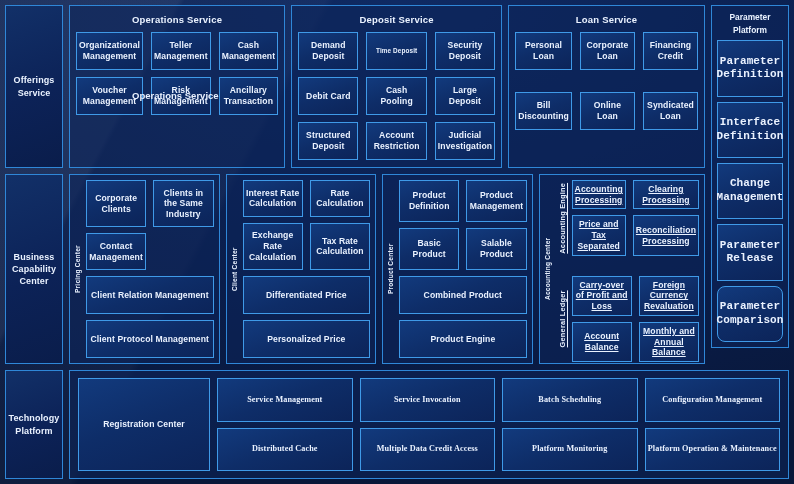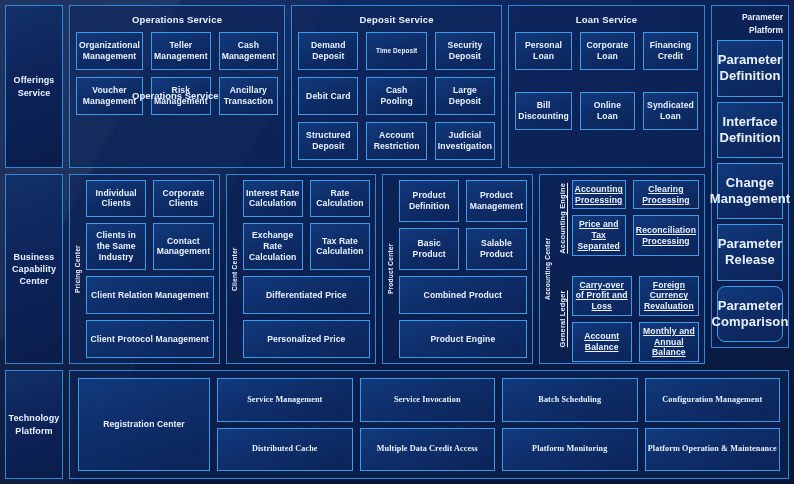--- a/index.html
+++ b/index.html
@@ -79,24 +79,24 @@
   .capgroup{display:flex;box-sizing:border-box;padding:5px 5px 5px 2px;gap:3px;}
   .capgroup .stack{display:flex;flex-direction:column;gap:6px;flex:1;}
 
   
   .param-col{
     width:78px;flex:0 0 78px;
     box-sizing:border-box;padding:4px 5px 5px;
     display:flex;flex-direction:column;
   }
   .param-title{
-    text-align:right;font-size:8.4px;font-weight:bold;line-height:1.5;
+    text-align:center;font-size:8.4px;font-weight:bold;line-height:1.5;
     margin:1px 0 4px;
   }
-  .param-col .cell{flex:1;min-height:0;font-size:13px;margin-bottom:5px;}
+  .param-col .cell{flex:1;min-height:0;font-size:11px;margin-bottom:5px;font-family:Liberation Mono, monospace;}
   .param-col .cell:last-child{margin-bottom:0;border-radius:8px;}
 
   
   .tech-inner{display:flex;gap:7px;box-sizing:border-box;padding:7px 8px;flex:1;}
   .tech-reg{flex:0 0 132px;}
   .tech-cols{display:grid;grid-template-columns:repeat(4,1fr);gap:6px 7px;flex:1;}
   .tech-cols .cell{font-size:8.2px;font-family:Liberation Serif, serif;}
 </style>
 </head>
 <body>
@@ -158,21 +158,20 @@
   </div>
 
   <div class="band" style="height:190px;padding-right:84px;box-sizing:border-box;">
 
     <div class="frame stage">Business Capability Center</div>
 
     <div class="frame capgroup" style="flex:1;">
       <div class="vlabel">Pricing Center</div>
       <div class="stack">
         <div class="grid2" style="flex:1;">
-          <div class="cell">Individual Clients</div>
           <div class="cell">Corporate Clients</div>
           <div class="cell">Clients in the Same Industry</div>
           <div class="cell">Contact Management</div>
         </div>
         <div class="cell" style="flex:0 0 38px;">Client Relation Management</div>
         <div class="cell" style="flex:0 0 38px;">Client Protocol Management</div>
       </div>
     </div>
 
     <div class="frame capgroup" style="flex:1;">

